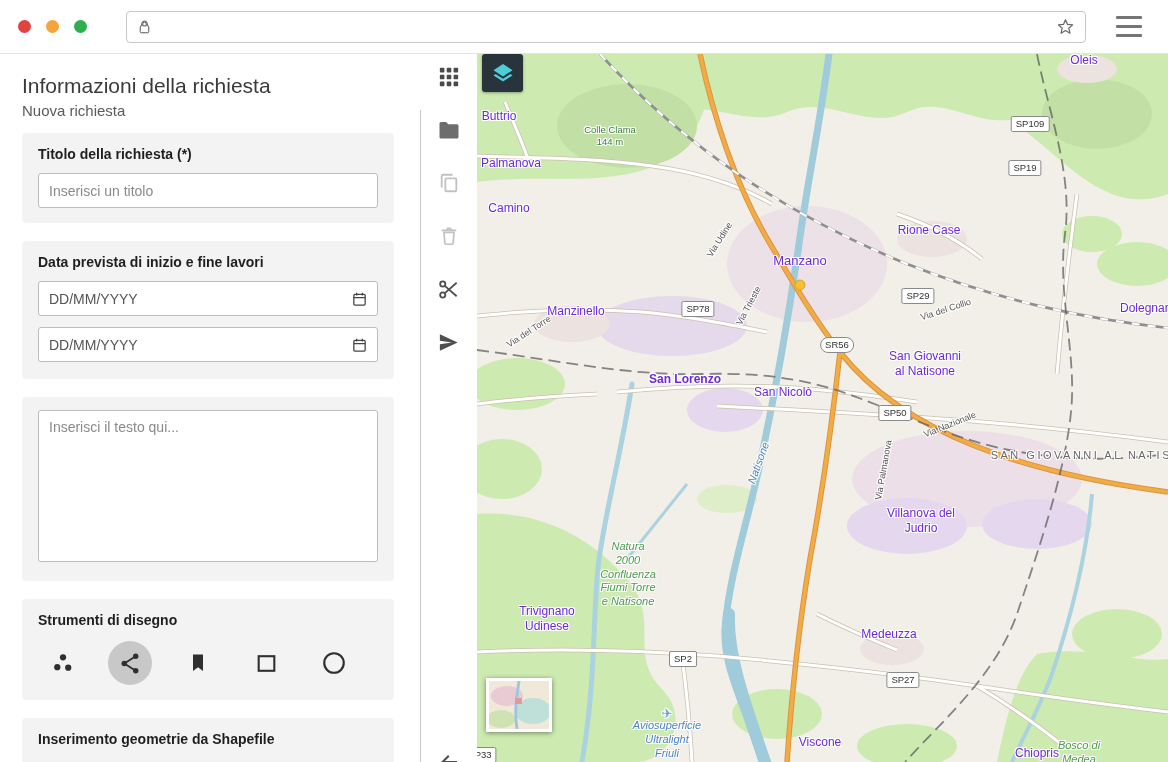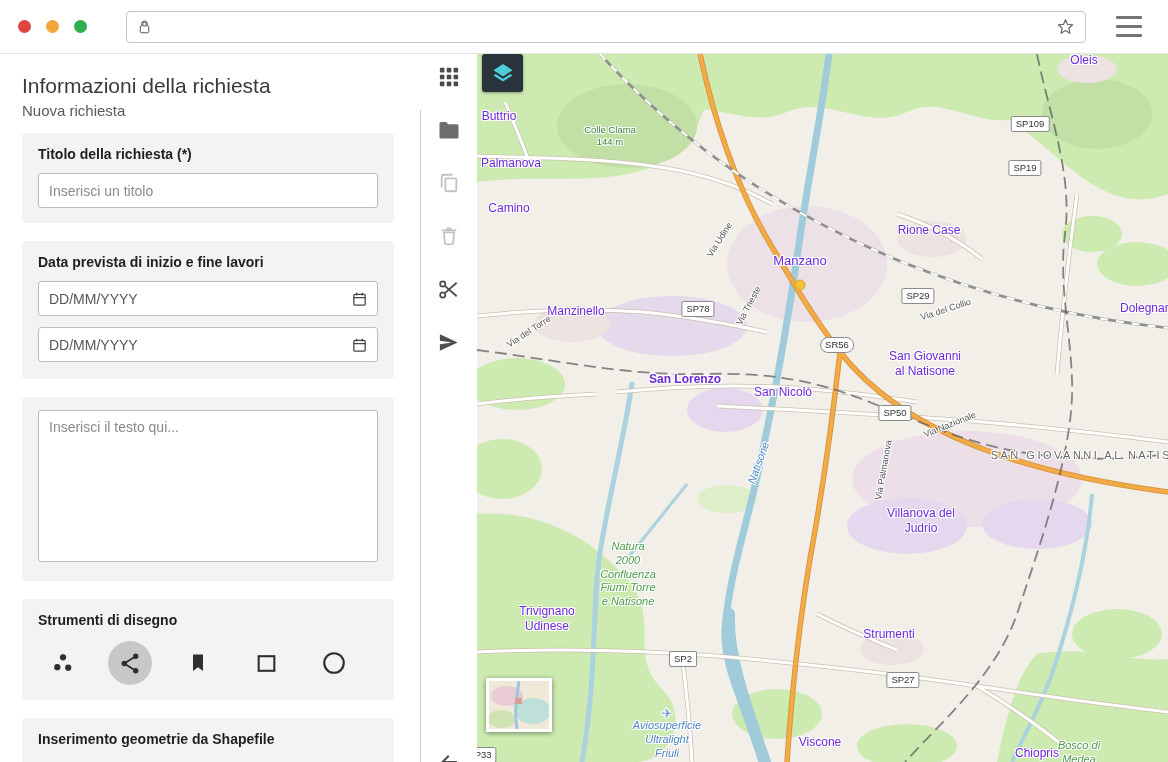--- a/index.html
+++ b/index.html
@@ -337,21 +337,21 @@
           <div class="map-lbl water" style="left: 282px; top: 409px; transform: translate(-50%, -50%) rotate(-70deg);">Natisone</div>
           <div class="map-lbl place" style="left: 444px; top: 467px;">Villanova del
 Judrio</div>
           <div class="map-lbl green-it" style="left: 151px; top: 520px;">Natura
 2000
 Confluenza
 Fiumi Torre
 e Natisone</div>
           <div class="map-lbl place" style="left: 70px; top: 565px;">Trivignano
 Udinese</div>
-          <div class="map-lbl place" style="left: 412px; top: 580px;">Strumenti</div>
+          <div class="map-lbl place" style="left: 412px; top: 580px;">Medeuzza</div>
           <div class="map-lbl plane" style="left: 190px; top: 660px;">✈</div>
           <div class="map-lbl water-it" style="left: 190px; top: 686px;">Aviosuperficie
 Ultralight
 Friuli</div>
           <div class="map-lbl place" style="left: 560px; top: 679px; margin-top: 20px;">Chiopris</div>
           <div class="map-lbl place" style="left: 343px; top: 688px;">Viscone</div>
           <div class="map-lbl green-it" style="left: 602px; top: 699px;">Bosco di
 Medea</div>
           <div class="map-lbl road" style="left: 243px; top: 186px; transform: translate(-50%, -50%) rotate(-58deg);">Via Udine</div>
           <div class="map-lbl road" style="left: 272px; top: 252px; transform: translate(-50%, -50%) rotate(-62deg);">Via Trieste</div>

